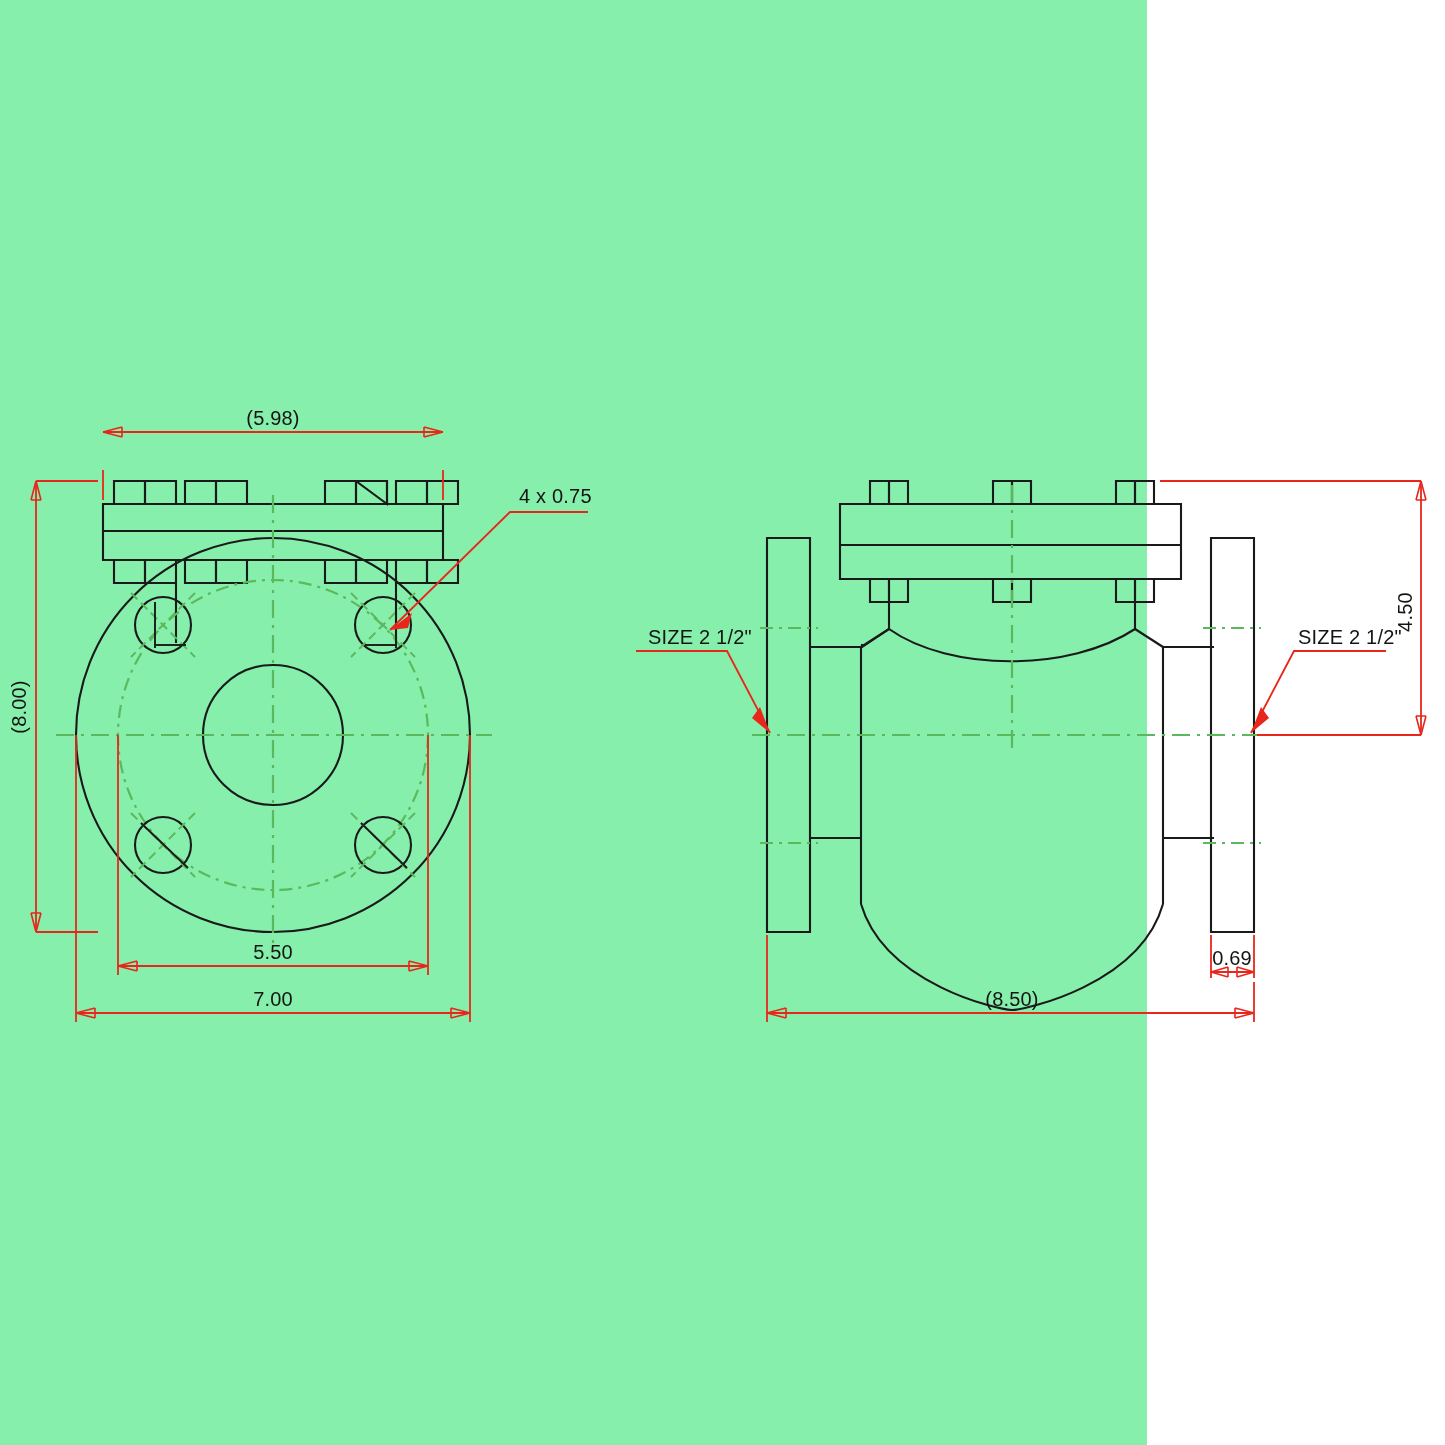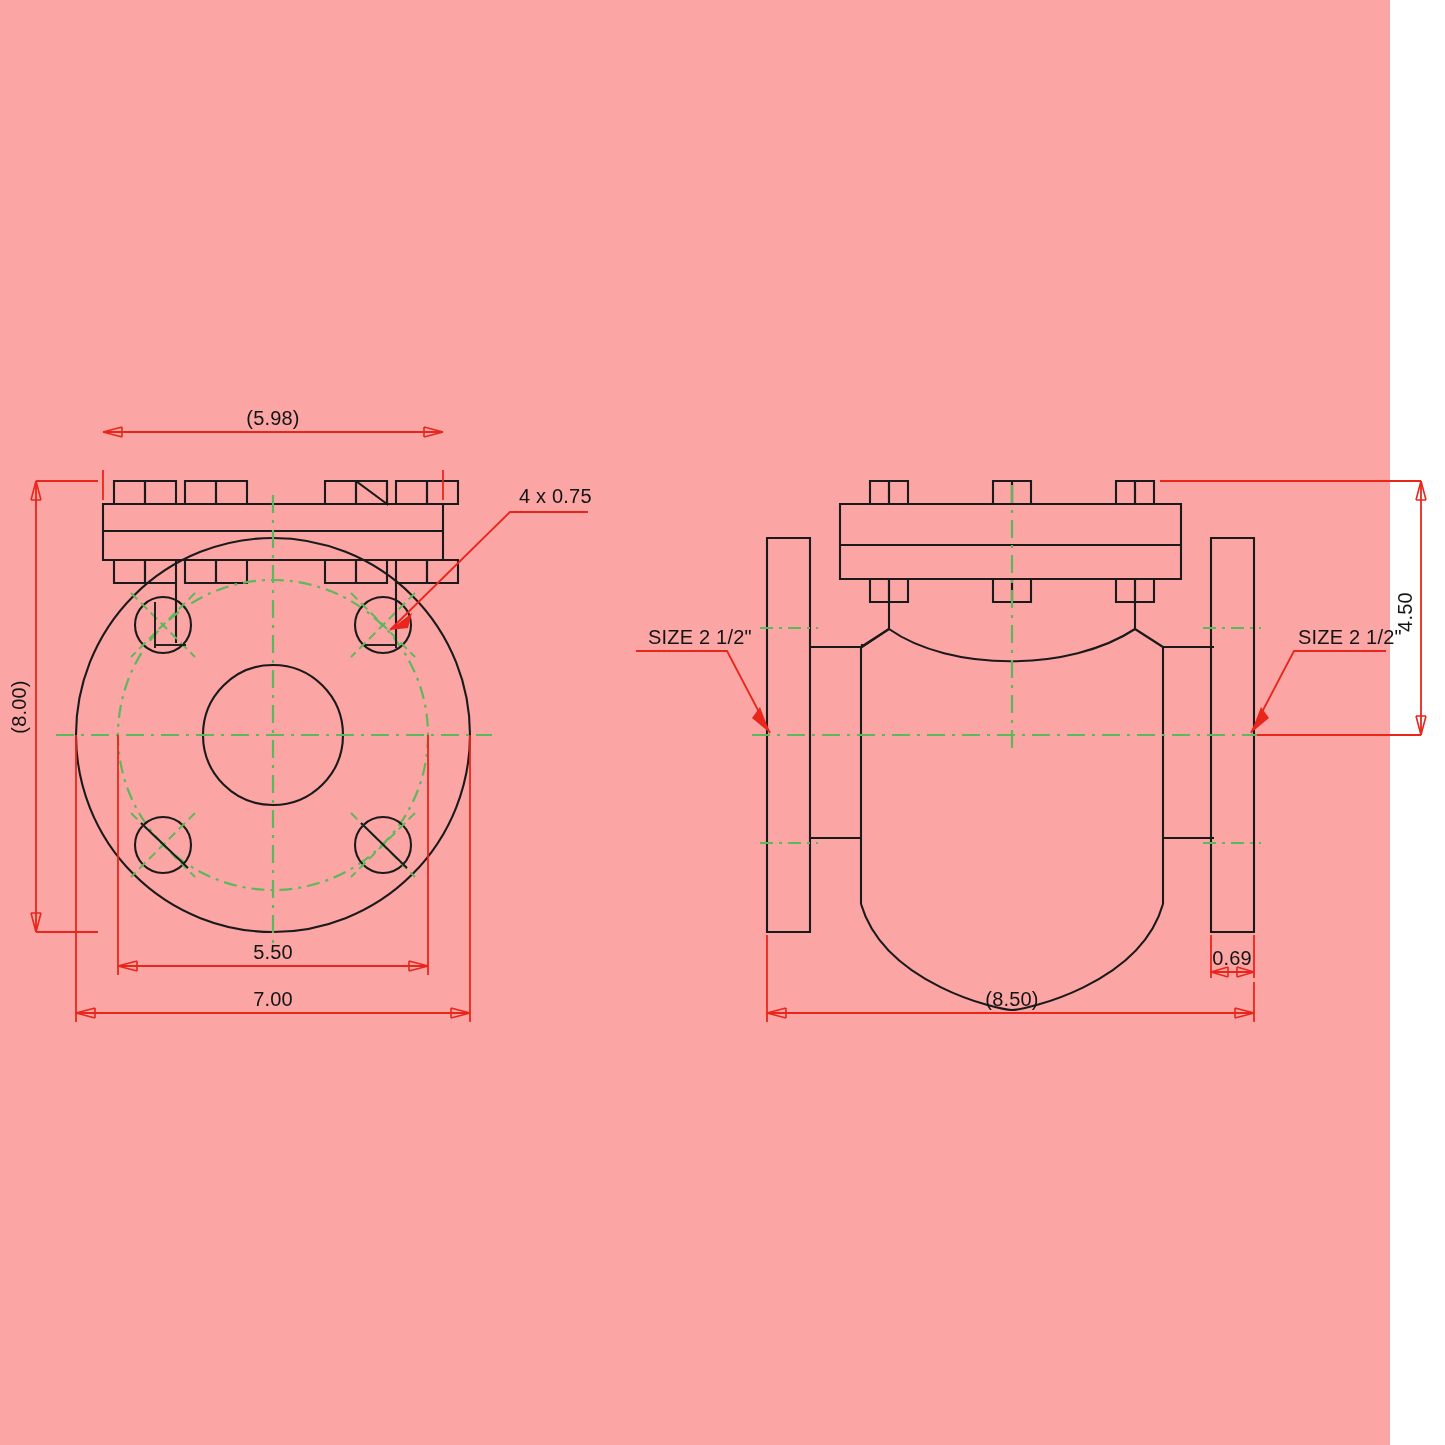--- a/index.html
+++ b/index.html
@@ -9,23 +9,23 @@
     background: #ffffff;
   }
   body {
     width: 1445px;
     height: 1445px;
     font-family: "Liberation Sans", sans-serif;
     overflow: hidden;
   }
   #drawing-sheet {
     position: relative;
-    width: 1390px;
+    width: 1147px;
     height: 1445px;
-    background: #fca5a5;
+    background: #86efac;
   }
   svg#cad-svg {
     display: block;
     width: 1445px;
     height: 1445px;
   }
   .geom {
     fill: none;
     stroke: #1a1a1a;
     stroke-width: 2.1;

